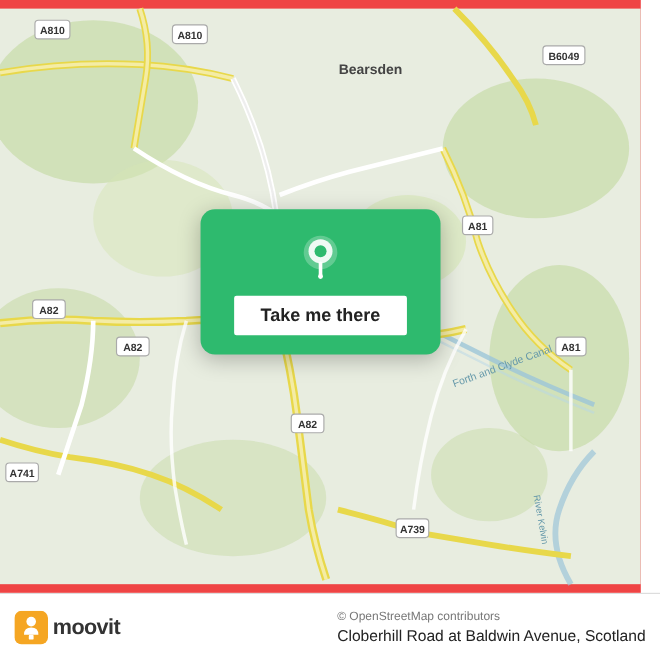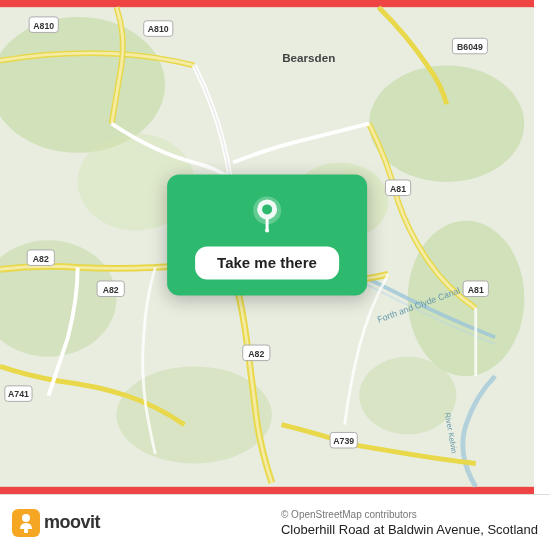--- a/index.html
+++ b/index.html
@@ -93,21 +93,21 @@
 
     #pin-icon {
       width: 44px;
       height: 44px;
     }
 
     #take-me-there-btn {
       background: #fff;
       color: #222;
       border: none;
-      border-radius: 12px;
+      border-radius: 2px;
       padding: 8px 22px;
       font-size: 15px;
       font-weight: 600;
       cursor: pointer;
       white-space: nowrap;
     }
   </style>
 </head>
 <body>
 

